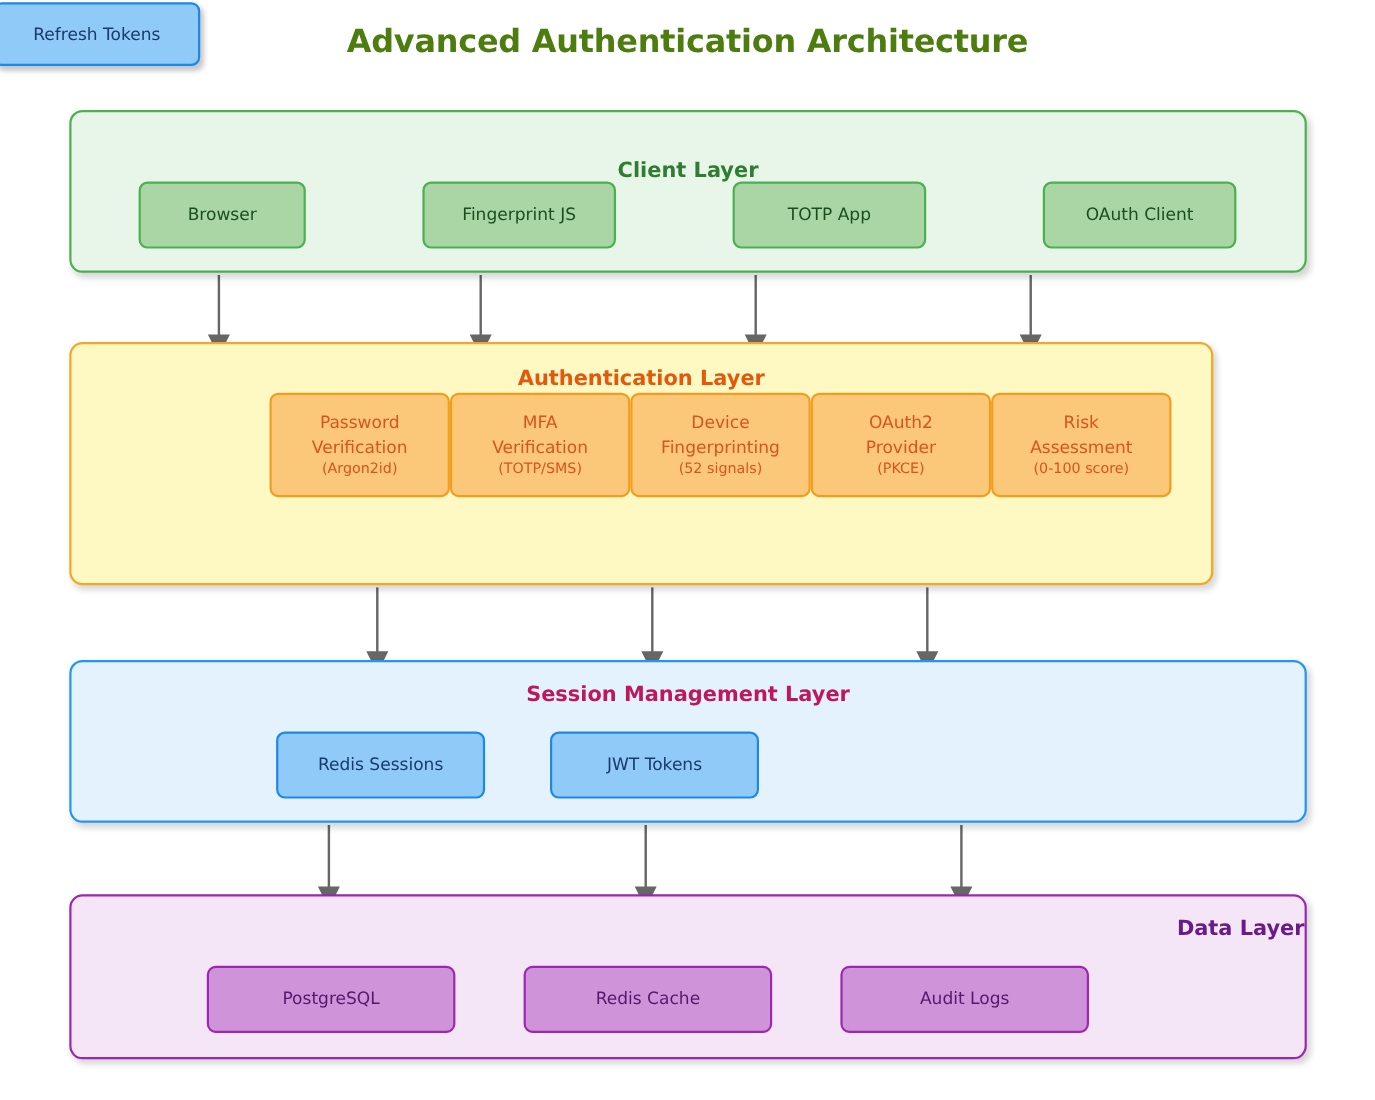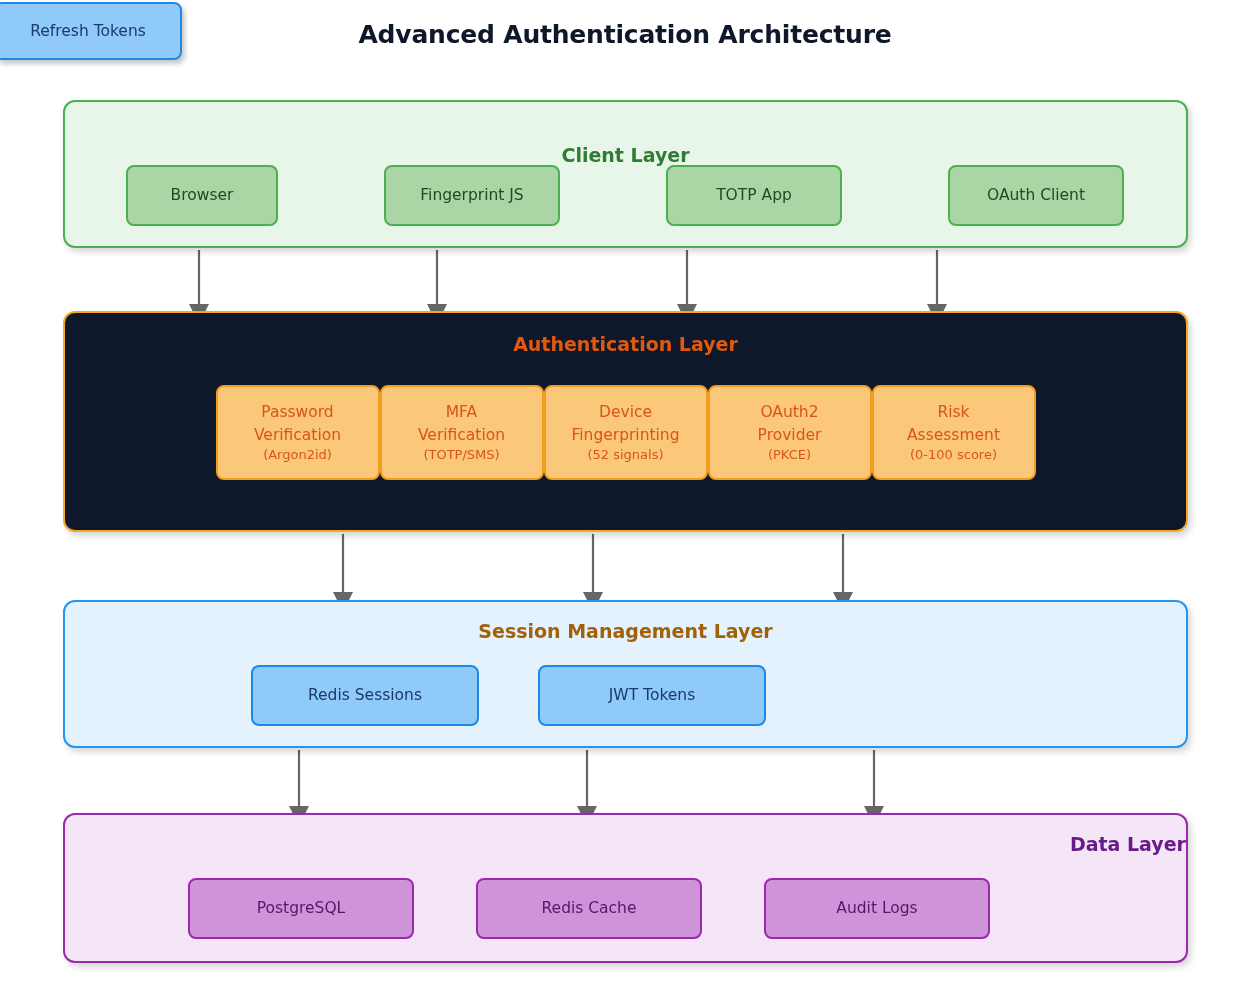--- a/index.html
+++ b/index.html
@@ -34,23 +34,23 @@
     box-shadow: 3px 4px 5px rgba(0,0,0,0.22);
   }
 
   
   .diagram-title {
     position: absolute;
     left: 0;
     top: 20px;
     width: 1250px;
     text-align: center;
-    font-size: 25px;
+    font-size: 29px;
     font-weight: bold;
-    color: #0f172a;
+    color: #4d7c0f;
     letter-spacing: -0.2px;
   }
 
   
   .layer {
     position: absolute;
     box-sizing: border-box;
     border-radius: 12px;
     border-width: 2px;
     border-style: solid;
@@ -107,49 +107,49 @@
     background: #a9d6a4;
     border-color: #4caf50;
     color: #1b4d20;
   }
   #client-layer .node.wide { width: 176px; }
 
   
   #auth-layer {
     left: 63px;
     top: 311px;
-    width: 1125px;
+    width: 1040px;
     height: 221px;
-    background: #0f172a;
+    background: #fef9c3;
     border-color: #f5a623;
     padding-left: 20px;
   }
   #auth-layer .layer-title { top: 20px; color: #e2590d; }
-  #auth-layer .nodes-row { top: 72px; padding: 0 36px; justify-content: center; }
+  #auth-layer .nodes-row { top: 44px; padding: 0 36px; justify-content: flex-end; }
   #auth-layer .node {
     width: 164px;
     height: 95px;
     background: #fac878;
     border-color: #f29d1f;
     color: #d9541d;
   }
 
   
   #session-layer {
     left: 63px;
     top: 600px;
     width: 1125px;
     height: 148px;
     background: #e3f2fd;
     border-color: #2196f3;
   }
-  #session-layer .layer-title { top: 18px; color: #a16207; }
+  #session-layer .layer-title { top: 18px; color: #be185d; }
   #session-layer .nodes-row { top: 63px; padding-left: 186px; gap: 59px; }
   #session-layer .node {
-    width: 228px;
+    width: 190px;
     height: 61px;
     background: #90caf9;
     border-color: #1e88e5;
     color: #1a3a6b;
   }
 
   
   #data-layer {
     left: 63px;
     top: 813px;

